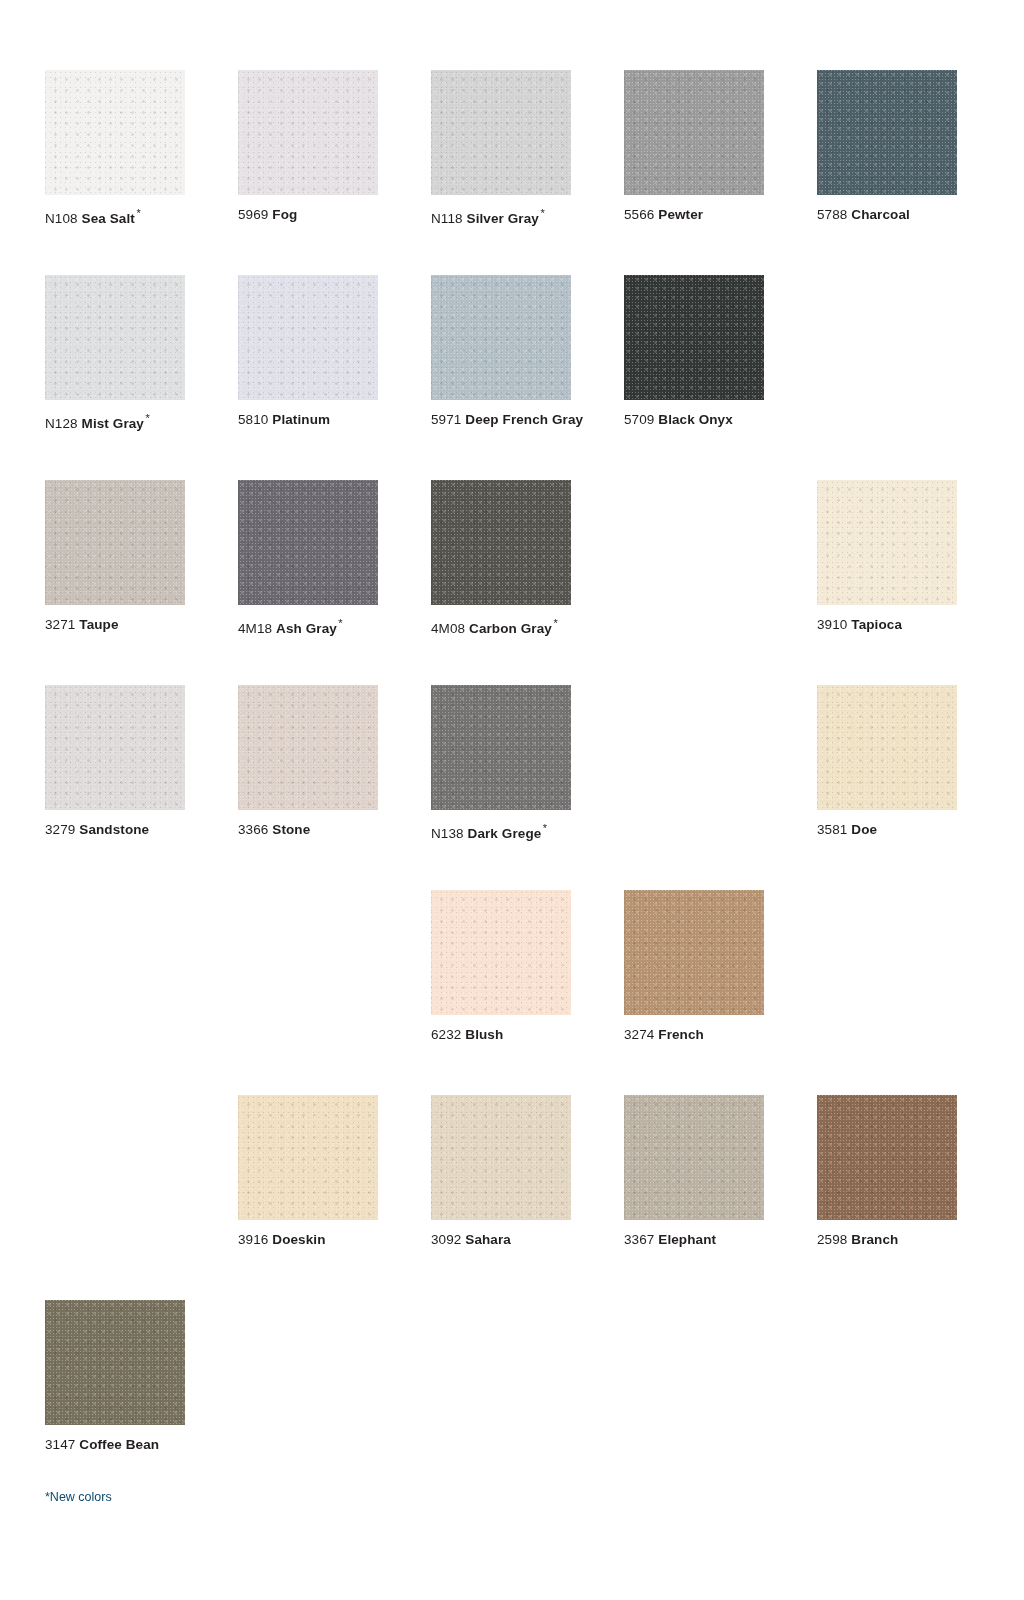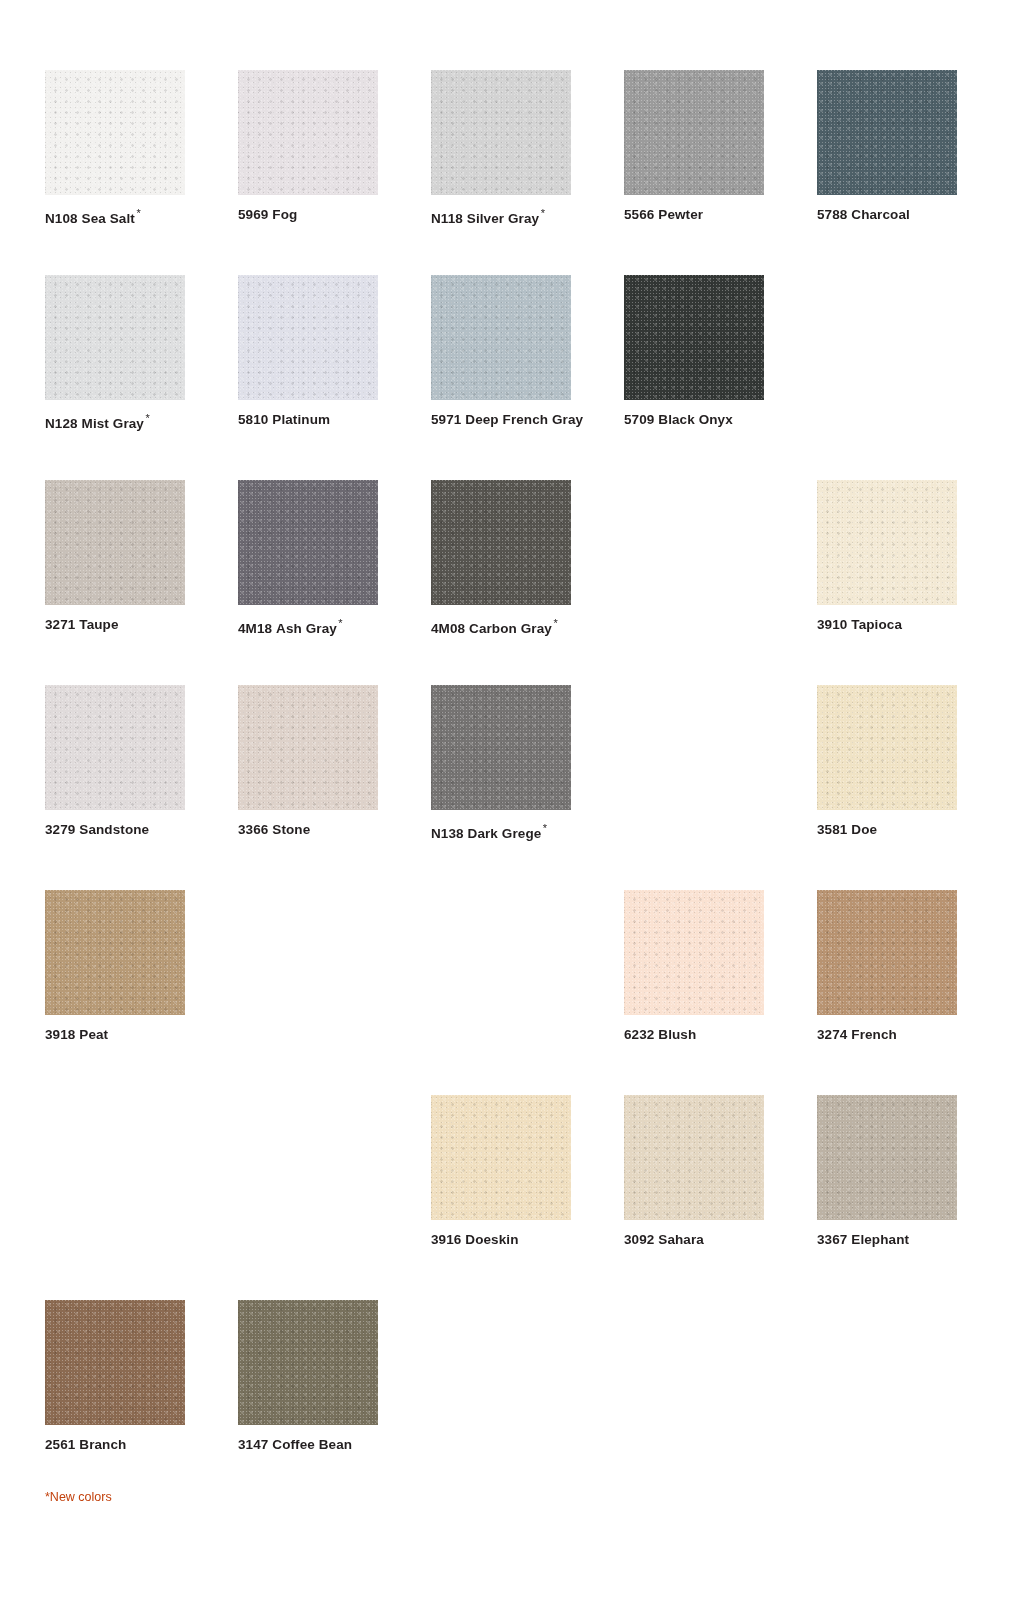--- a/index.html
+++ b/index.html
@@ -74,38 +74,38 @@
     pointer-events: none;
   }
   .swatch-label {
     margin-top: 12px;
     font-size: 13.5px;
     line-height: 1.2;
     letter-spacing: 0.1px;
     white-space: nowrap;
   }
   .swatch-code {
-    font-weight: bold;
+    font-weight: normal;
     margin-top: 48px;
   }
   .swatch-name {
     font-weight: bold;
   }
   .swatch-star {
     font-weight: normal;
     vertical-align: super;
     font-size: 11px;
     margin-left: 1.5px;
   }
   .footnote {
     position: absolute;
     left: 45px;
     top: 1490px;
     font-size: 12.5px;
-    color: #c2410c;
+    color: #0c4a6e;
   }
 </style>
 </head>
 <body>
 
 <div id="palette-page">
   <div class="swatch-grid">
       <div class="swatch-cell">
         <div class="swatch-chip" title="Sea Salt" style="background-color: rgb(242, 241, 239);"></div>
         <div class="swatch-label"><span class="swatch-code">N108</span> <span class="swatch-name">Sea Salt</span><span class="swatch-star">*</span></div>
@@ -170,24 +170,20 @@
       </div>
       <div class="swatch-cell">
         <div class="swatch-chip" title="Dark Grege" style="background-color: rgb(117, 115, 114);"></div>
         <div class="swatch-label"><span class="swatch-code">N138</span> <span class="swatch-name">Dark Grege</span><span class="swatch-star">*</span></div>
       </div>
       <div class="swatch-cell empty-cell"></div>
       <div class="swatch-cell">
         <div class="swatch-chip" title="Doe" style="background-color: rgb(240, 227, 197);"></div>
         <div class="swatch-label"><span class="swatch-code">3581</span> <span class="swatch-name">Doe</span></div>
       </div>
-      <div class="swatch-cell">
-        <div class="swatch-chip" title="Peat" style="background-color: rgb(183, 154, 118);"></div>
-        <div class="swatch-label"><span class="swatch-code">3918</span> <span class="swatch-name">Peat</span></div>
-      </div>
       <div class="swatch-cell empty-cell"></div>
       <div class="swatch-cell empty-cell"></div>
       <div class="swatch-cell">
         <div class="swatch-chip" title="Blush" style="background-color: rgb(250, 226, 210);"></div>
         <div class="swatch-label"><span class="swatch-code">6232</span> <span class="swatch-name">Blush</span></div>
       </div>
       <div class="swatch-cell">
         <div class="swatch-chip" title="Beaver" style="background-color: rgb(184, 147, 113);"></div>
         <div class="swatch-label"><span class="swatch-code">3274</span> <span class="swatch-name">French</span></div>
       </div>
@@ -200,21 +196,21 @@
       <div class="swatch-cell">
         <div class="swatch-chip" title="Sahara" style="background-color: rgb(228, 215, 194);"></div>
         <div class="swatch-label"><span class="swatch-code">3092</span> <span class="swatch-name">Sahara</span></div>
       </div>
       <div class="swatch-cell">
         <div class="swatch-chip" title="Elephant" style="background-color: rgb(188, 178, 164);"></div>
         <div class="swatch-label"><span class="swatch-code">3367</span> <span class="swatch-name">Elephant</span></div>
       </div>
       <div class="swatch-cell">
         <div class="swatch-chip" title="Branch" style="background-color: rgb(139, 106, 81);"></div>
-        <div class="swatch-label"><span class="swatch-code">2561</span> <span class="swatch-name">Branch</span></div>
+        <div class="swatch-label"><span class="swatch-code">2598</span> <span class="swatch-name">Branch</span></div>
       </div>
       <div class="swatch-cell">
         <div class="swatch-chip" title="Coffee Bean" style="background-color: rgb(119, 112, 92);"></div>
         <div class="swatch-label"><span class="swatch-code">3147</span> <span class="swatch-name">Coffee Bean</span></div>
       </div>
     </div>
   <div class="footnote">*New colors</div>
 </div>
 
 </body></html>

